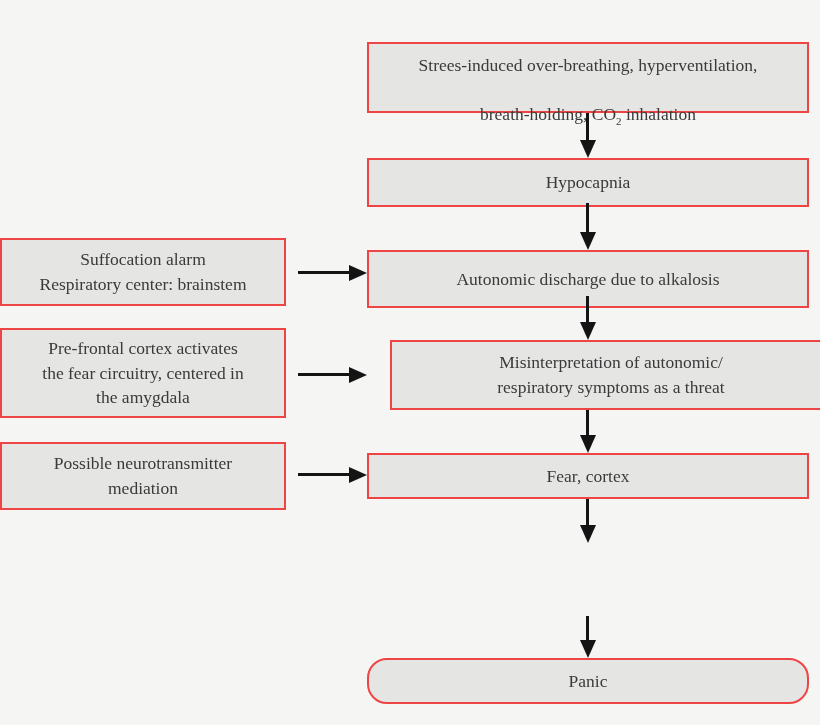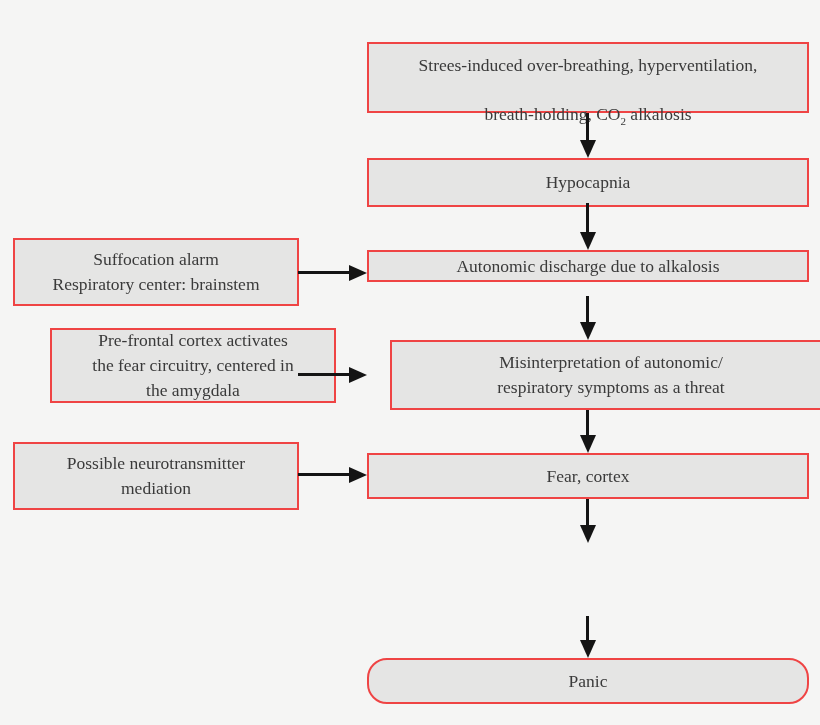--- a/index.html
+++ b/index.html
@@ -20,32 +20,32 @@
     align-items: center;
     justify-content: center;
     text-align: center;
     color: #3a3a3a;
     font-size: 17.5px;
     line-height: 1.42;
     white-space: pre-line;
     padding: 2px 8px;
   }
   .main { left: 367px; width: 442px; }
-  .side { left: 13px;  width: 286px; }
+  .side { left: 0;  width: 286px; }
 
   #bx-stress        { top: 42px;  height: 71px; }
   #bx-hypocapnia    { top: 158px; height: 49px; }
-  #bx-autonomic     { top: 250px; height: 32px; }
+  #bx-autonomic     { top: 250px; height: 58px; }
   #bx-misinterpret  { top: 340px; height: 70px; margin-left: 23px; }
   #bx-fear          { top: 453px; height: 46px; }
   #bx-increasing    { top: 543px; height: 73px; }
   #bx-panic         { top: 658px; height: 46px; border-radius: 20px; }
 
   #bx-suffocation   { top: 238px; height: 68px; }
-  #bx-prefrontal    { top: 328px; height: 75px; margin-left: 37px; }
+  #bx-prefrontal    { top: 328px; height: 90px; }
   #bx-neurotrans    { top: 442px; height: 68px; }
 
   sub { font-size: 11px; line-height: 0; }
 
   .varrow {
     position: absolute;
     left: 586px;
     width: 3px;
     background: #141414;
   }
@@ -90,21 +90,21 @@
   #h3 { top: 473px; }
 </style>
 </head>
 <body>
 
 <div class="canvas">
 
   <div class="box main" id="bx-stress">
     <div>
       <span>Strees-induced over-breathing, hyperventilation,</span><br>
-      <span>breath-holding, CO</span><sub>2</sub> <span>alkalosis</span>
+      <span>breath-holding, CO</span><sub>2</sub> <span>inhalation</span>
     </div>
   </div>
 
   <div class="box main" id="bx-hypocapnia">
     <span>Hypocapnia</span>
   </div>
 
   <div class="box main" id="bx-autonomic">
     <span>Autonomic discharge due to alkalosis</span>
   </div>

